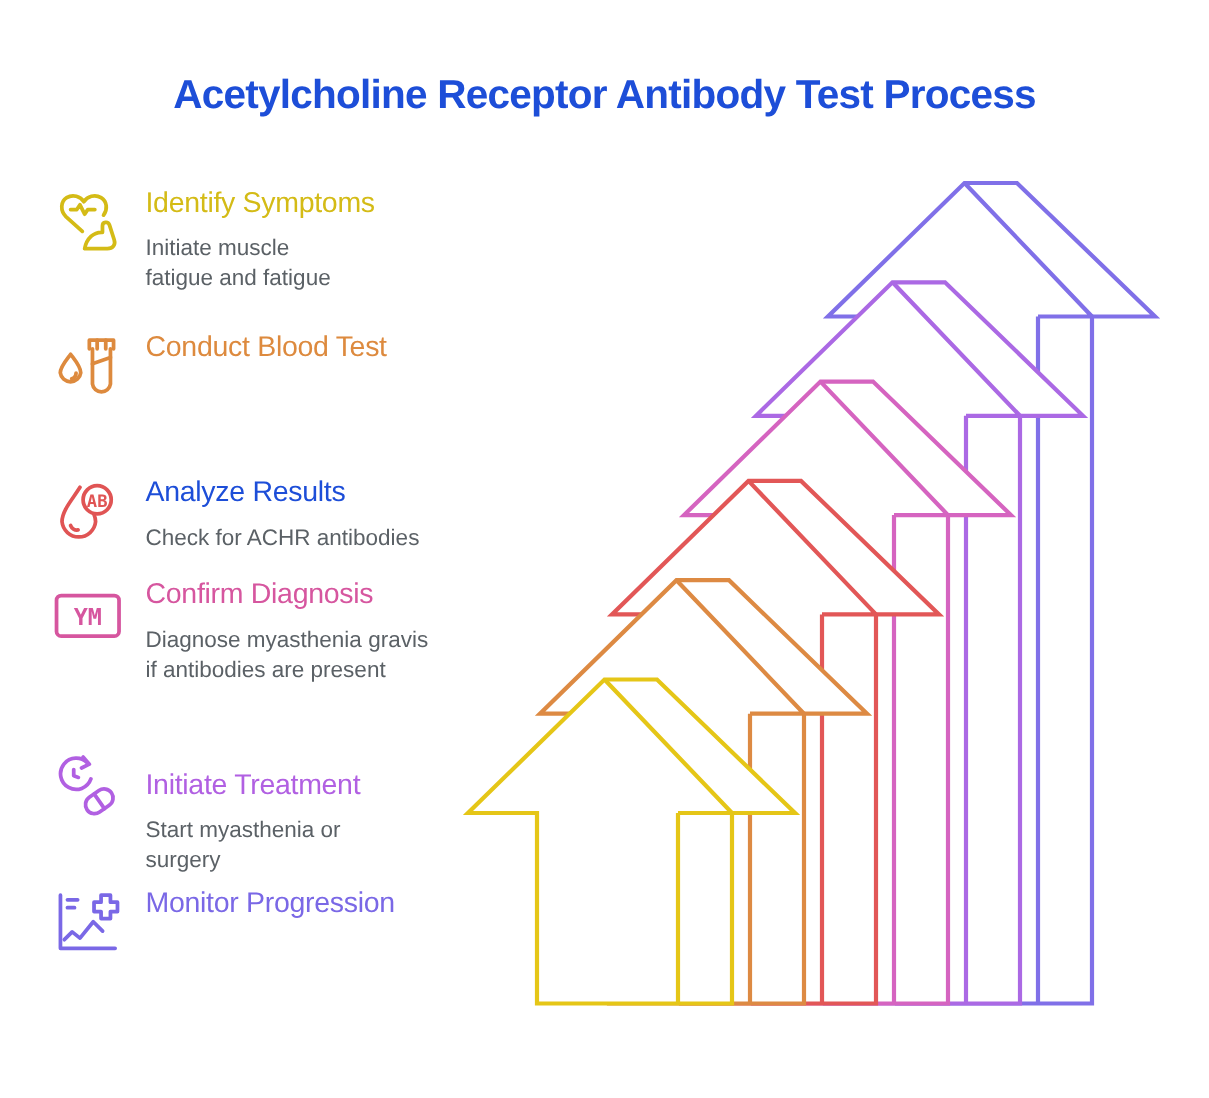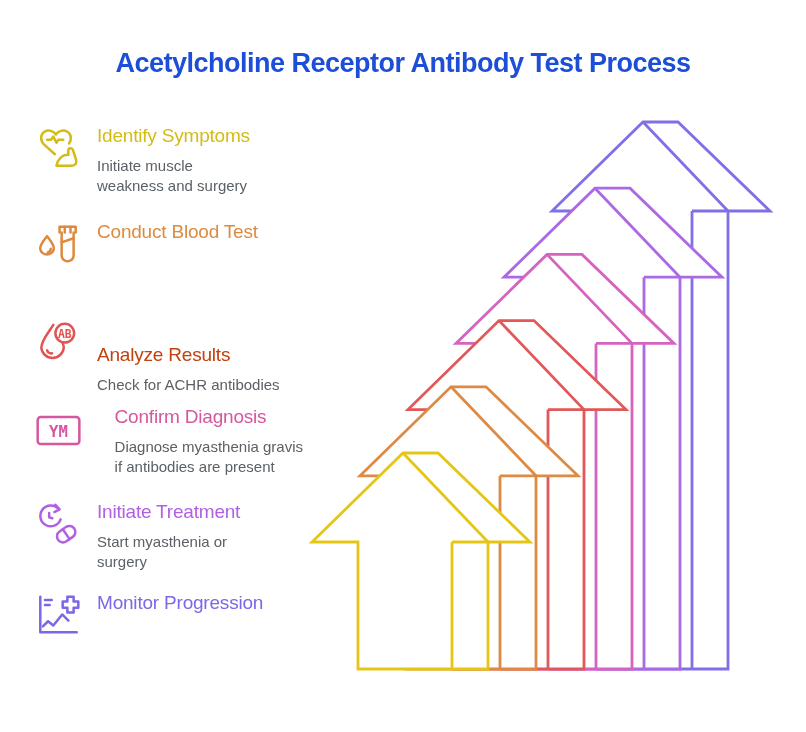--- a/index.html
+++ b/index.html
@@ -52,21 +52,21 @@
           <svg viewBox="0 0 48 48" fill="none" stroke="currentColor" stroke-width="2.4" stroke-linecap="round" stroke-linejoin="round">
     <path d="M21 30 L10.5 20.5 C6.8 17 7 10.8 11 8.4 C15 6 19.8 7.6 22 11 C24.2 7.6 29 6 33 8.4 C36.8 10.7 37.4 15.8 34.6 19.6"></path>
     <polyline points="13.5,16 17.5,16 19.5,13 22.5,19 24.5,16 29,16"></polyline>
     <path d="M22.5 41 L37 41 C40.6 41 42.4 38.6 41.4 35.4 L38.4 26 C37.5 23.4 33.9 23.9 33.9 26.5 L33.9 30.6 C28.2 30.2 23.8 34.6 22.5 41 Z"></path>
   </svg>
         </div>
     <div class="step-text">
       <div class="step-title" style="color: rgb(212, 187, 22);">Identify Symptoms</div>
       <div class="step-desc">
             <div>Initiate muscle</div>
-            <div>weakness and surgery</div>
+            <div>fatigue and fatigue</div>
           </div>
     </div>
   </div>
       <div class="step" style="top: 219px;">
     <div class="step-icon" style="color: rgb(221, 138, 62);">
           <svg viewBox="0 0 48 48" fill="none" stroke="currentColor" stroke-width="2.4" stroke-linecap="round" stroke-linejoin="round">
     <path d="M13.5 16.5 C16.5 20.5 20 24.5 20 28.3 A6.6 6.6 0 0 1 6.9 28.3 C6.9 24.5 10.5 20.5 13.5 16.5 Z"></path>
     <path d="M17 28.5 C17 30.3 15.9 31.7 14.2 32.2"></path>
     <path d="M25.5 13 L25.5 7.5 L41 7.5 L41 13"></path>
     <line x1="30.5" y1="7.5" x2="30.5" y2="13"></line>
@@ -82,27 +82,27 @@
       <div class="step" style="top: 316px;">
     <div class="step-icon" style="color: rgb(224, 84, 84);">
           <svg viewBox="0 0 48 48" fill="none" stroke="currentColor" stroke-width="2.4" stroke-linecap="round" stroke-linejoin="round">
     <path d="M19.5 8.5 C14.5 16.5 8 23.5 8 30.5 A10.8 10.8 0 0 0 29.5 30.5 C29.5 29 29.1 27.4 28.4 25.7"></path>
     <path d="M13.5 33 C14.3 35 16.2 36.2 18.3 35.8"></path>
     <circle cx="30.5" cy="16.5" r="9"></circle>
     <text x="30.5" y="21" font-size="11" font-weight="bold" text-anchor="middle" fill="currentColor" stroke="none" font-family="DejaVu Sans Mono, monospace">AB</text>
   </svg>
         </div>
     <div class="step-text">
-      <div class="step-title" style="color: #c2410c; margin-top: 26px;">Analyze Results</div>
+      <div class="step-title" style="color: #1d4ed8;">Analyze Results</div>
       <div class="step-desc">
             <div>Check for ACHR antibodies</div>
           </div>
     </div>
   </div>
-      <div class="step" style="top: 404px; justify-content: space-between;">
+      <div class="step" style="top: 384px;">
     <div class="step-icon" style="color: rgb(214, 86, 159);">
           <svg viewBox="0 0 48 48" fill="none" stroke="currentColor" stroke-width="2.4" stroke-linecap="round" stroke-linejoin="round">
     <rect x="4.5" y="12.5" width="40" height="26" rx="3"></rect>
     <text x="24.5" y="31.5" font-size="15" font-weight="bold" text-anchor="middle" fill="currentColor" stroke="none" font-family="DejaVu Sans Mono, monospace">YM</text>
   </svg>
         </div>
     <div class="step-text">
       <div class="step-title" style="color: rgb(214, 86, 159);">Confirm Diagnosis</div>
       <div class="step-desc">
             <div>Diagnose myasthenia gravis</div>
@@ -116,21 +116,21 @@
     <path d="M24.5 9.5 A10 10 0 1 0 26.5 19.5"></path>
     <polyline points="21.5,5.5 25.5,10 20.5,12.5"></polyline>
     <polyline points="15.5,13.5 15.5,17.5 18.5,18.5"></polyline>
     <g transform="rotate(-35 32 34)">
       <rect x="22.5" y="28" width="19" height="11.5" rx="5.75"></rect>
       <line x1="32" y1="28" x2="32" y2="39.5"></line>
     </g>
   </svg>
         </div>
     <div class="step-text">
-      <div class="step-title" style="color: rgb(177, 96, 226);">Initiate Treatment</div>
+      <div class="step-title" style="color: rgb(177, 96, 226); margin-top: 12px;">Initiate Treatment</div>
       <div class="step-desc">
             <div>Start myasthenia or</div>
             <div>surgery</div>
           </div>
     </div>
   </div>
       <div class="step" style="top: 590px;">
     <div class="step-icon" style="color: rgb(122, 104, 230);">
           <svg viewBox="0 0 48 48" fill="none" stroke="currentColor" stroke-width="2.4" stroke-linecap="round" stroke-linejoin="round">
     <polyline points="7,6.5 7,40.5 42,40.5"></polyline>

